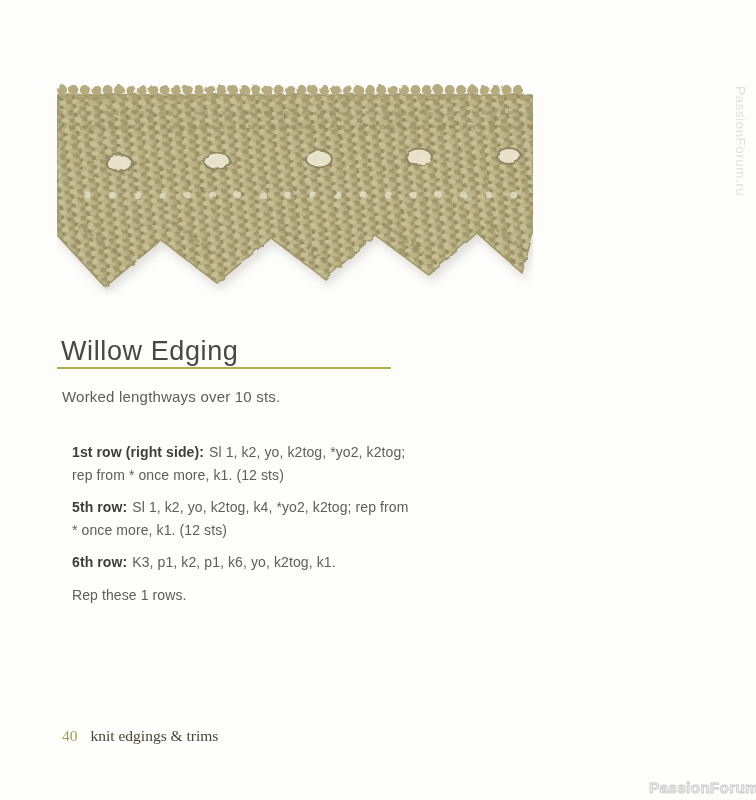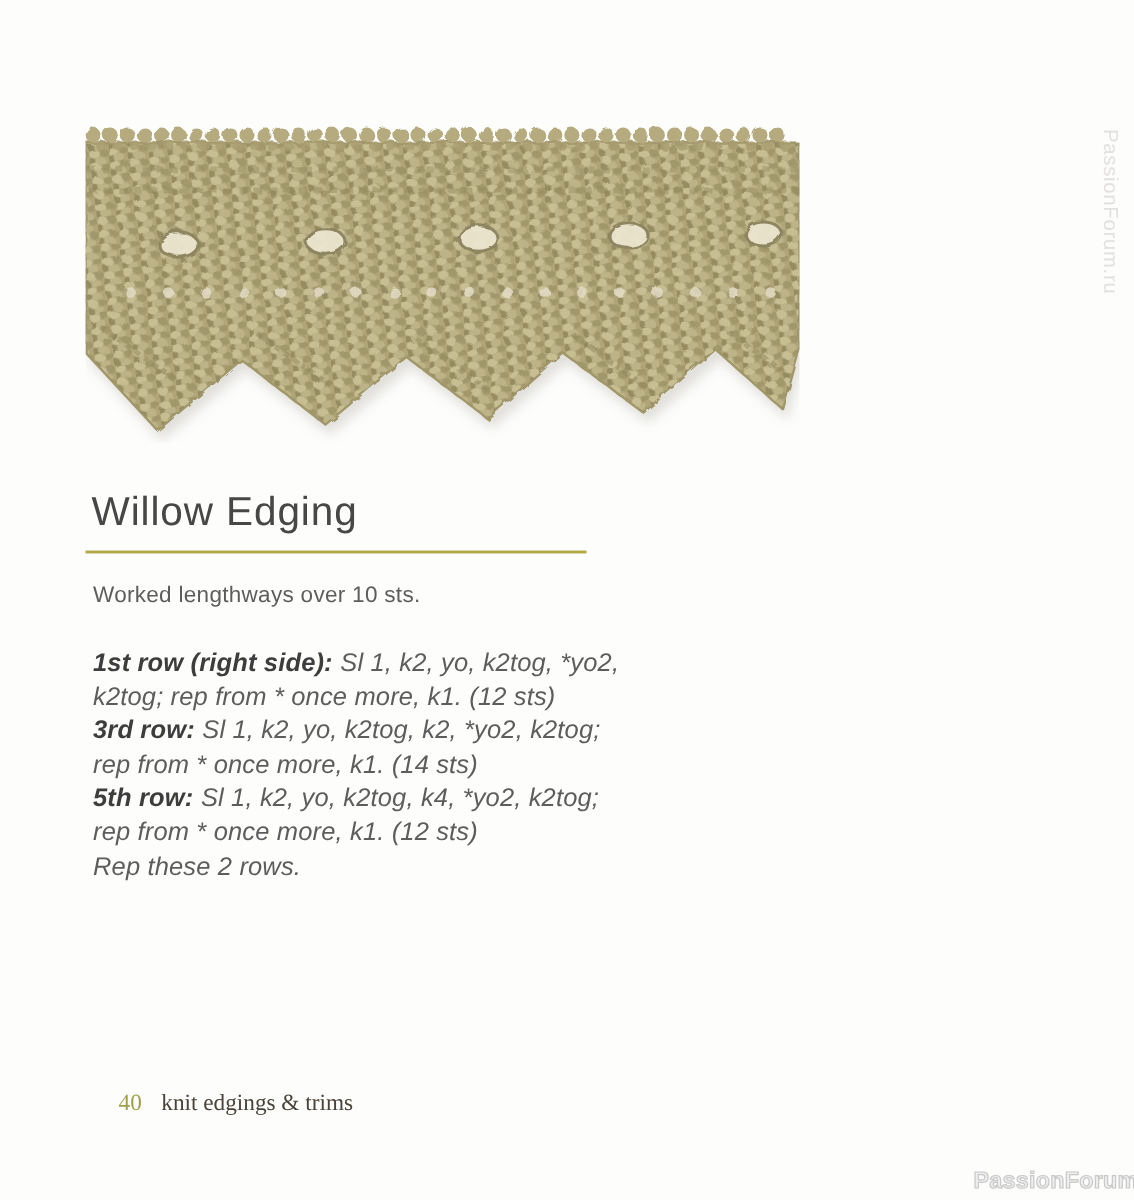--- a/index.html
+++ b/index.html
@@ -3,35 +3,35 @@
 <meta charset="utf-8">
 <style>
   html,body{margin:0;padding:0;background:#ffffff;}
   .page{
     position:relative;width:756px;height:800px;overflow:hidden;
     background:#fdfdfc;
     font-family:"Liberation Sans",sans-serif;
   }
   .photo{position:absolute;left:57px;top:83px;width:476px;height:212px;}
   .title{
-    position:absolute;left:61px;top:326px;margin:0;
+    position:absolute;left:61px;top:336px;margin:0;
     font-size:27px;font-weight:400;letter-spacing:.6px;color:#474747;
   }
   .rule{position:absolute;left:57px;top:367px;width:334px;height:2px;background:#b2ad48;}
   .intro{
     position:absolute;left:62px;top:388px;margin:0;
     font-size:15px;color:#5d5d5d;letter-spacing:.2px;
   }
   .instructions{position:absolute;left:62px;top:431px;width:358px;}
-  .row{margin:0;font-size:17px;line-height:22.6px;color:#5d5d5d;letter-spacing:.1px;font-style:italic;}
+  .row{margin:10px;font-size:14px;line-height:22.6px;color:#5d5d5d;letter-spacing:.1px;}
   .row b{color:#3d3d3d;font-weight:700;margin-right:5px;}
   .row b:empty{display:none;}
   .footer{
     position:absolute;left:62px;top:727px;
-    font-family:"Liberation Serif",serif;font-size:15.5px;color:#4a4339;margin-left:17px;
+    font-family:"Liberation Serif",serif;font-size:15.5px;color:#4a4339;
   }
   .pnum{color:#9f9f4a;margin-right:13px;}
   .wm-v{
     position:absolute;left:733px;top:86px;
     writing-mode:vertical-rl;
     font-size:13.5px;color:#e2e0e0;letter-spacing:.5px;
     font-family:"Liberation Sans",sans-serif;
   }
   .wm-b{
     position:absolute;left:649px;top:779px;
@@ -94,29 +94,29 @@
   <h1 class="title">Willow Edging</h1>
   <div class="rule"></div>
 
   <p class="intro">Worked lengthways over 10 sts.</p>
 
   <div class="instructions">
 
       <p class="row"><b class="row-label">1st row (right side):</b><span class="row-text">Sl 1, k2, yo, k2tog, *yo2, k2tog; rep from * once more, k1. (12 sts)</span></p>
 
 
-      <p class="row"><b class="row-label">3rd row:</b><span class="row-text">Sl 1, k2, yo, k2tog, k2, *yo2, k2tog; rep from * once more, k1. (14 sts)</span></p>
 
 
       <p class="row"><b class="row-label">5th row:</b><span class="row-text">Sl 1, k2, yo, k2tog, k4, *yo2, k2tog; rep from * once more, k1. (12 sts)</span></p>
 
+      <p class="row"><b class="row-label">6th row:</b><span class="row-text">K3, p1, k2, p1, k6, yo, k2tog, k1.</span></p>
 
 
 
-      <p class="row"><span class="row-text">Rep these 2 rows.</span></p>
+      <p class="row"><span class="row-text">Rep these 1 rows.</span></p>
     </div>
 
   <div class="footer">
     <span class="pnum">40</span><span class="btitle">knit edgings &amp; trims</span>
   </div>
 
   <div class="wm-v">PassionForum.ru</div>
   <div class="wm-b">PassionForum.ru</div>
 
 </div>

